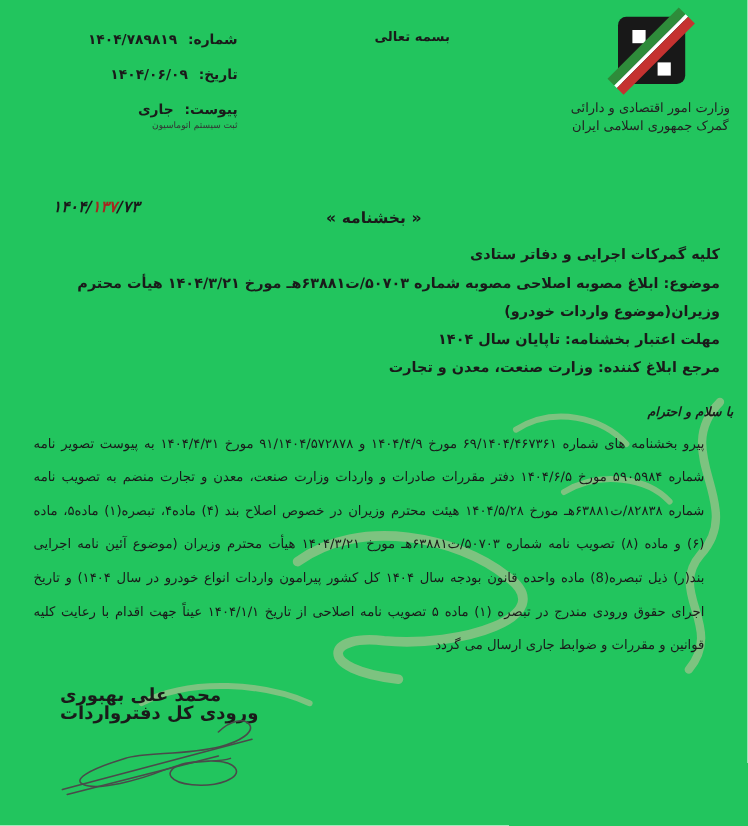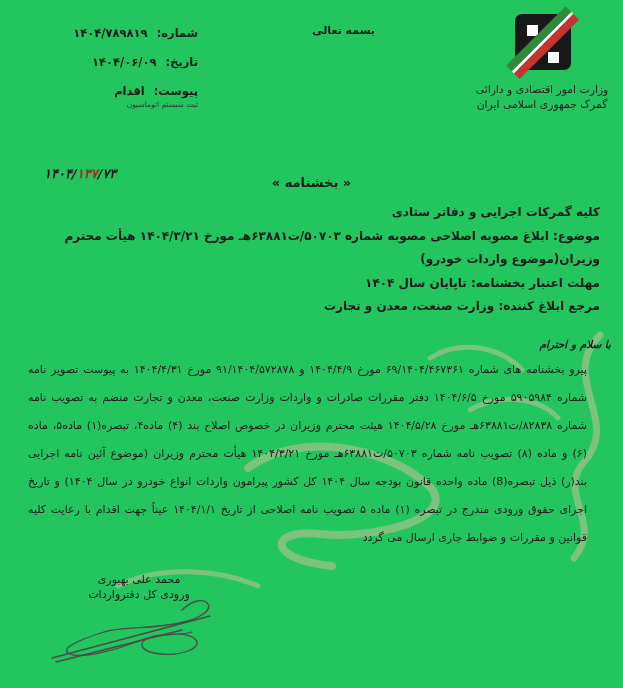--- a/index.html
+++ b/index.html
@@ -36,21 +36,21 @@
   .doc-title { position:absolute; left:0; right:0; top:175px; text-align:center; font-size:13px; font-weight:bold; }
   
   .address { position:absolute; left:25px; right:23px; top:201px; font-size:12px; font-weight:bold; line-height:23.5px; text-align:right; }
   
   .salutation { position:absolute; right:12px; top:338px; font-size:10.5px; font-style:italic; font-weight:bold; }
   
   .body-text { position:absolute; left:28px; right:36px; top:356px; font-size:11px; line-height:28px; }
   .body-text .jline { text-align:justify; text-align-last:justify; }
   .body-text .lastline { text-align:right; }
   
-  .sig { position:absolute; left:50px; top:572px; width:178px; text-align:center; font-size:11px; font-weight:normal; line-height:15px; }
+  .sig { position:absolute; left:50px; top:572px; width:178px; text-align:left; font-size:15px; font-weight:bold; line-height:15px; }
   .sig-svg { position:absolute; left:32px; top:592px; }
 </style>
 </head>
 <body>
 
 <div class="page">
 
   <svg class="watermark" width="623" height="688" viewBox="0 0 623 688">
     <g fill="none" stroke="#d7c2a2" stroke-opacity="0.5" stroke-linecap="round">
       <path d="M600,335 C558,378 622,420 584,462 C556,494 604,522 574,558" stroke-width="7"></path>
@@ -62,21 +62,21 @@
   </svg>
 
   <div class="meta">
     <div class="row">
       <span class="lbl">شماره:</span><span class="val">۱۴۰۴/۷۸۹۸۱۹</span>
     </div>
     <div class="row">
       <span class="lbl">تاریخ:</span><span class="val">۱۴۰۴/۰۶/۰۹</span>
     </div>
     <div class="row" style="margin-bottom:4px;">
-      <span class="lbl">پیوست:</span><span class="val">اقدام</span>
+      <span class="lbl">پیوست:</span><span class="val">جاری</span>
     </div>
     <div class="note">ثبت سیستم اتوماسیون</div>
   </div>
 
   <div class="bismillah">بسمه تعالی</div>
 
   <div class="org">
     <div class="logo">
       <div class="logo-square"></div>
       <div class="hole-tl"></div>

